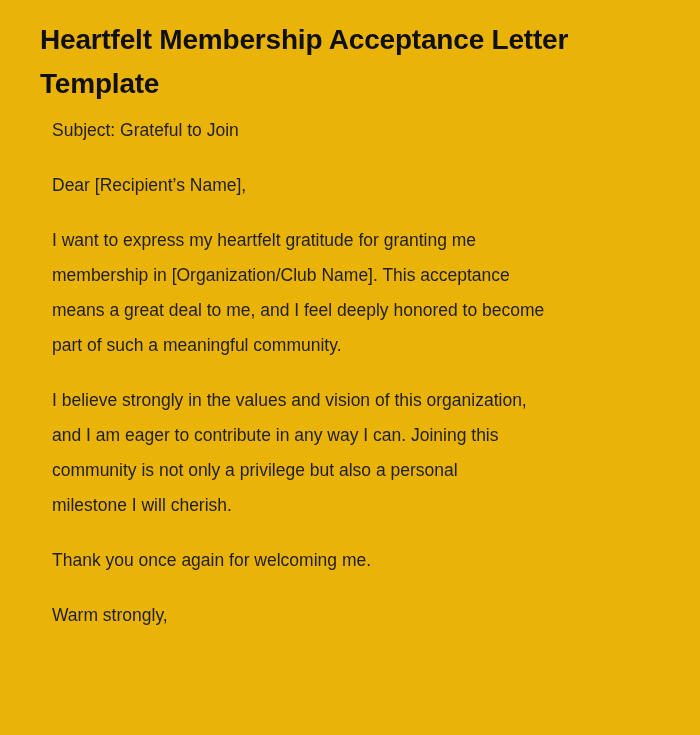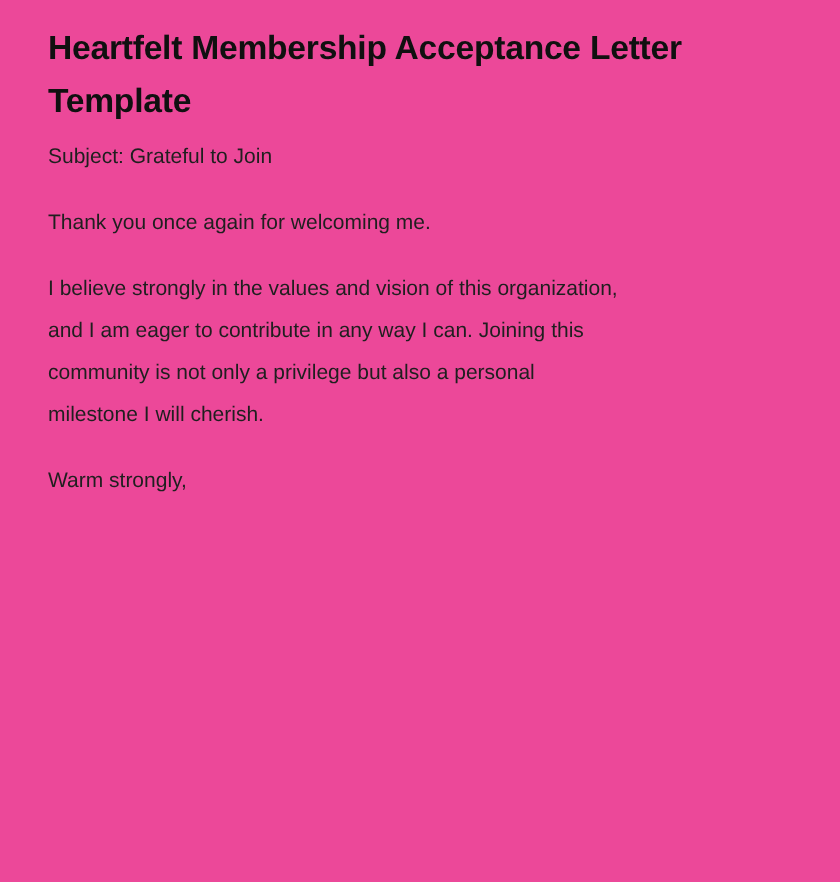--- a/index.html
+++ b/index.html
@@ -11,55 +11,60 @@
     width: 700px;
     height: 735px;
     font-family: "Liberation Sans", sans-serif;
     overflow: hidden;
   }
   .page {
     box-sizing: border-box;
     width: 700px;
     height: 735px;
     padding: 18px 40px 0 40px;
-    background: #ec4899;
+    background: #eab308;
   }
   h1.letter-heading {
     margin: 0 0 7px 0;
     font-size: 28px;
     line-height: 44px;
     font-weight: 700;
     color: #101010;
     letter-spacing: -0.2px;
     white-space: pre-line;
     max-width: 620px;
   }
   p.letter-line {
-    margin: 0 0 20px 0;
+    margin: 0 0 20px 12px;
     font-size: 17.5px;
     line-height: 35px;
     font-weight: 400;
     color: #1f1f1f;
     white-space: pre-line;
     max-width: 620px;
   }
 </style>
 </head>
 <body>
 
 <div class="page">
   <h1 class="letter-heading">Heartfelt Membership Acceptance Letter
 Template</h1>
 
   <p class="letter-line">Subject: Grateful to Join</p>
 
+  <p class="letter-line">Dear [Recipient’s Name],</p>
 
-
-  <p class="letter-line">Thank you once again for welcoming me.</p>
+  <p class="letter-line">I want to express my heartfelt gratitude for granting me
+membership in [Organization/Club Name]. This acceptance
+means a great deal to me, and I feel deeply honored to become
+part of such a meaningful community.</p>
 
   <p class="letter-line">I believe strongly in the values and vision of this organization,
 and I am eager to contribute in any way I can. Joining this
 community is not only a privilege but also a personal
 milestone I will cherish.</p>
 
+  <p class="letter-line">Thank you once again for welcoming me.</p>
+
   <p class="letter-line">Warm strongly,</p>
 
 </div>
 
 </body></html>

